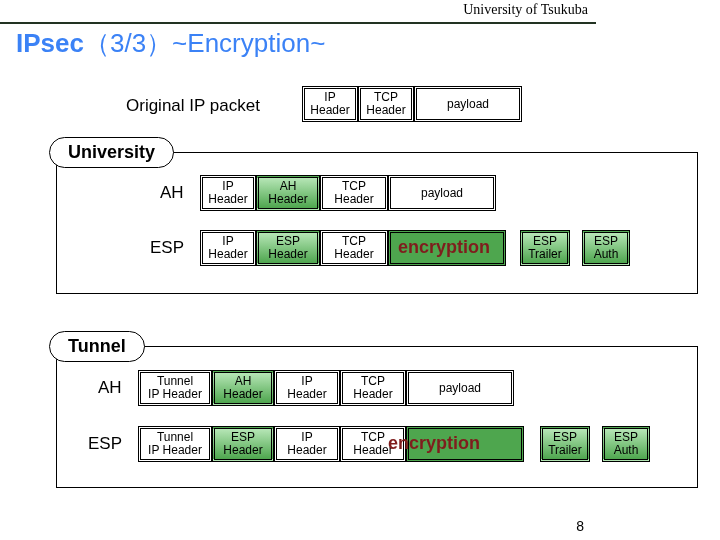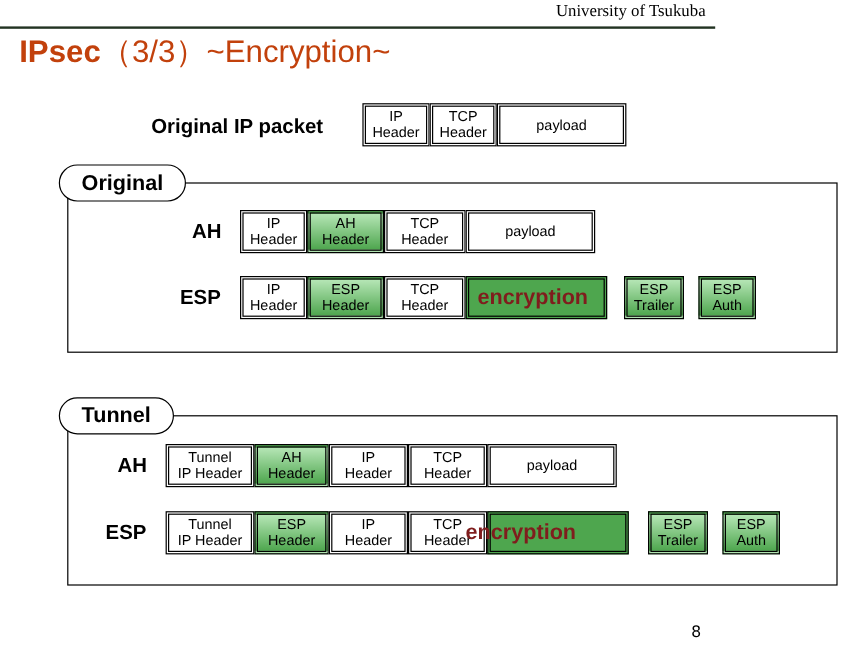--- a/index.html
+++ b/index.html
@@ -27,21 +27,21 @@
     top: 2px;
     right: 8px;
     font-family: Georgia, "Times New Roman", serif;
     font-size: 14px;
   }
   .title {
     position: absolute;
     top: 26px;
     left: 16px;
     font-size: 26px;
-    color: #c2410c;
+    color: #3b82f6;
   }
   .title .ipsec {
     font-weight: bold;
   }
 
   
   .sect {
     position: absolute;
     left: 56px;
     width: 640px;
@@ -55,21 +55,21 @@
     left: -8px;
     background: #fff;
     border: 1.5px solid #000;
     border-radius: 16px;
     padding: 4px 18px;
     font-size: 18px;
     font-weight: bold;
   }
   .rowlabel {
     position: absolute;
-    font-weight: bold;
+    font-weight: normal;
     font-size: 17px;
   }
 
   
   .fld {
     position: absolute;
     border-style: double;
     border-width: 3px;
     border-color: #000;
     background: #fff;
@@ -117,21 +117,21 @@
   <div class="title">
     <span class="ipsec">IPsec</span><span>（3/3）</span><span>~Encryption~</span>
   </div>
 
   <div class="rowlabel" style="top:96px; left:126px;">Original  IP packet</div>
   <div class="fld" style="top:86px; left:302px; width:56px; height:34px;">IP<br>Header</div>
   <div class="fld" style="top:86px; left:358px; width:56px; height:34px;">TCP<br>Header</div>
   <div class="fld" style="top:86px; left:414px; width:108px; height:34px;">payload</div>
 
   <div class="sect sect-transport">
-    <div class="sect-label">Original</div>
+    <div class="sect-label">University</div>
   </div>
 
   <div class="rowlabel" style="top:183px; left:160px;">AH</div>
   <div class="fld" style="top:175px; left:200px; width:56px; height:34px;">IP<br>Header</div>
   <div class="fld green-fill" style="top:175px; left:256px; width:64px; height:34px;">AH<br>Header</div>
   <div class="fld" style="top:175px; left:320px; width:68px; height:34px;">TCP<br>Header</div>
   <div class="fld" style="top:175px; left:388px; width:108px; height:34px;">payload</div>
 
   <div class="rowlabel" style="top:238px; left:150px;">ESP</div>
   <div class="fld" style="top:230px; left:200px; width:56px; height:34px;">IP<br>Header</div>

